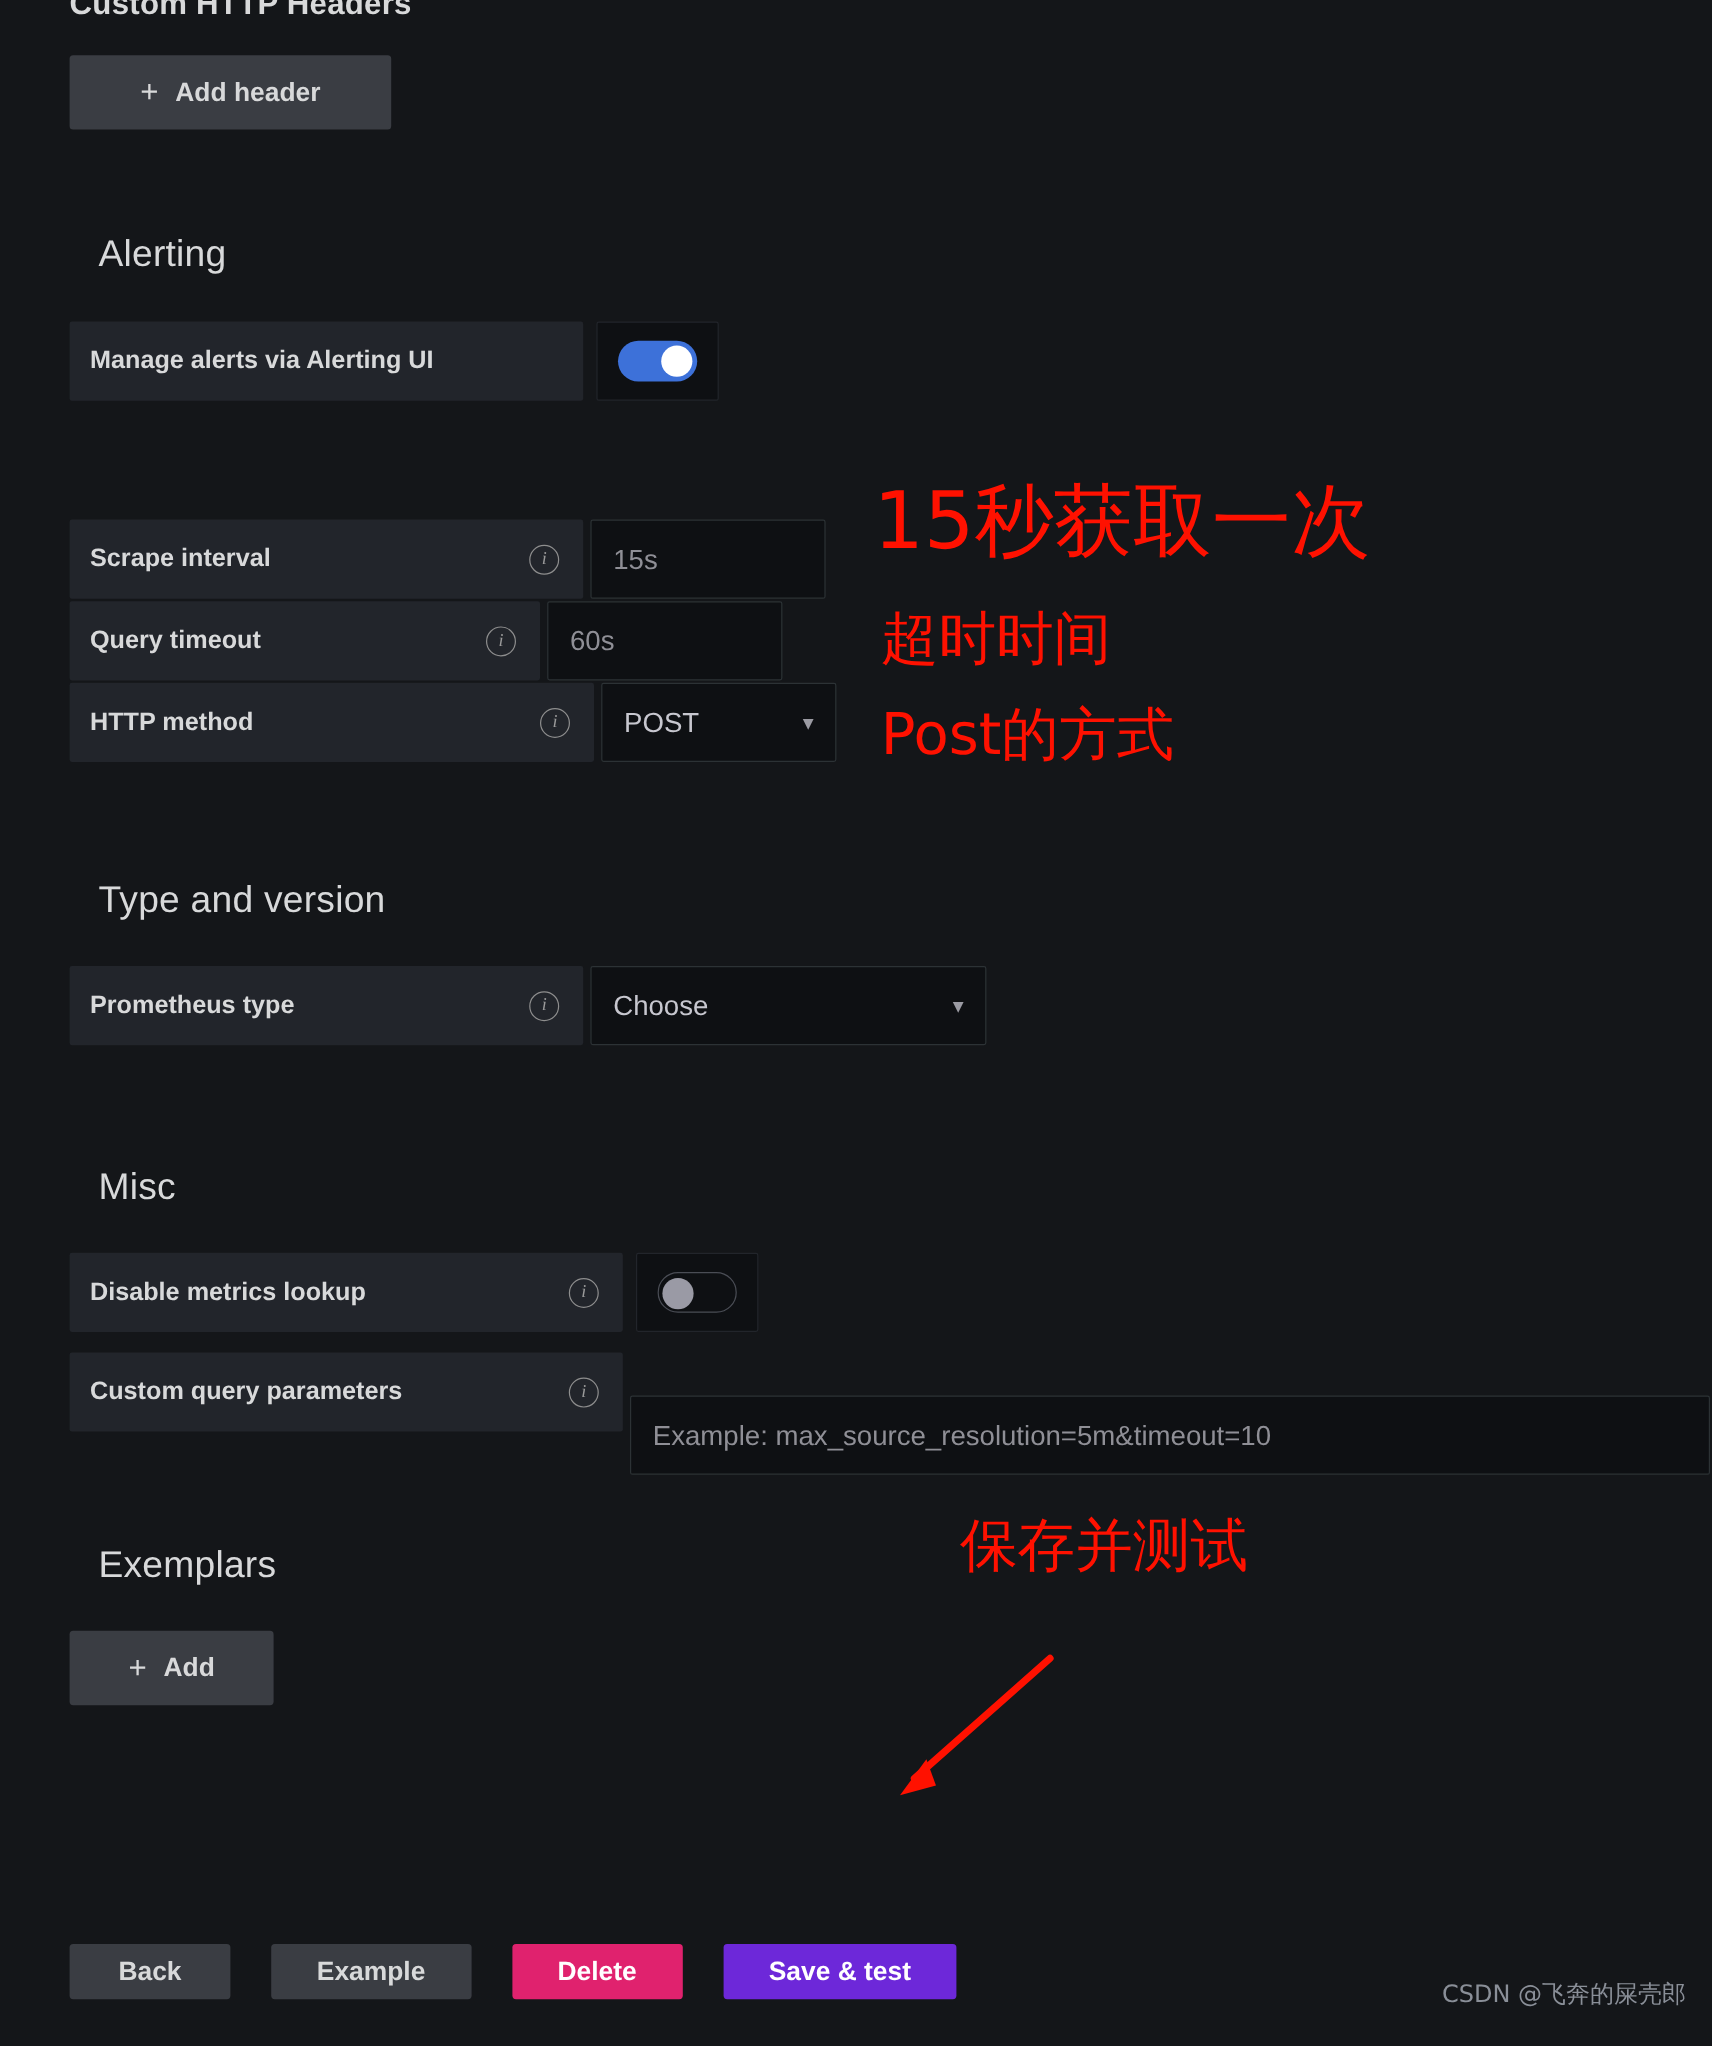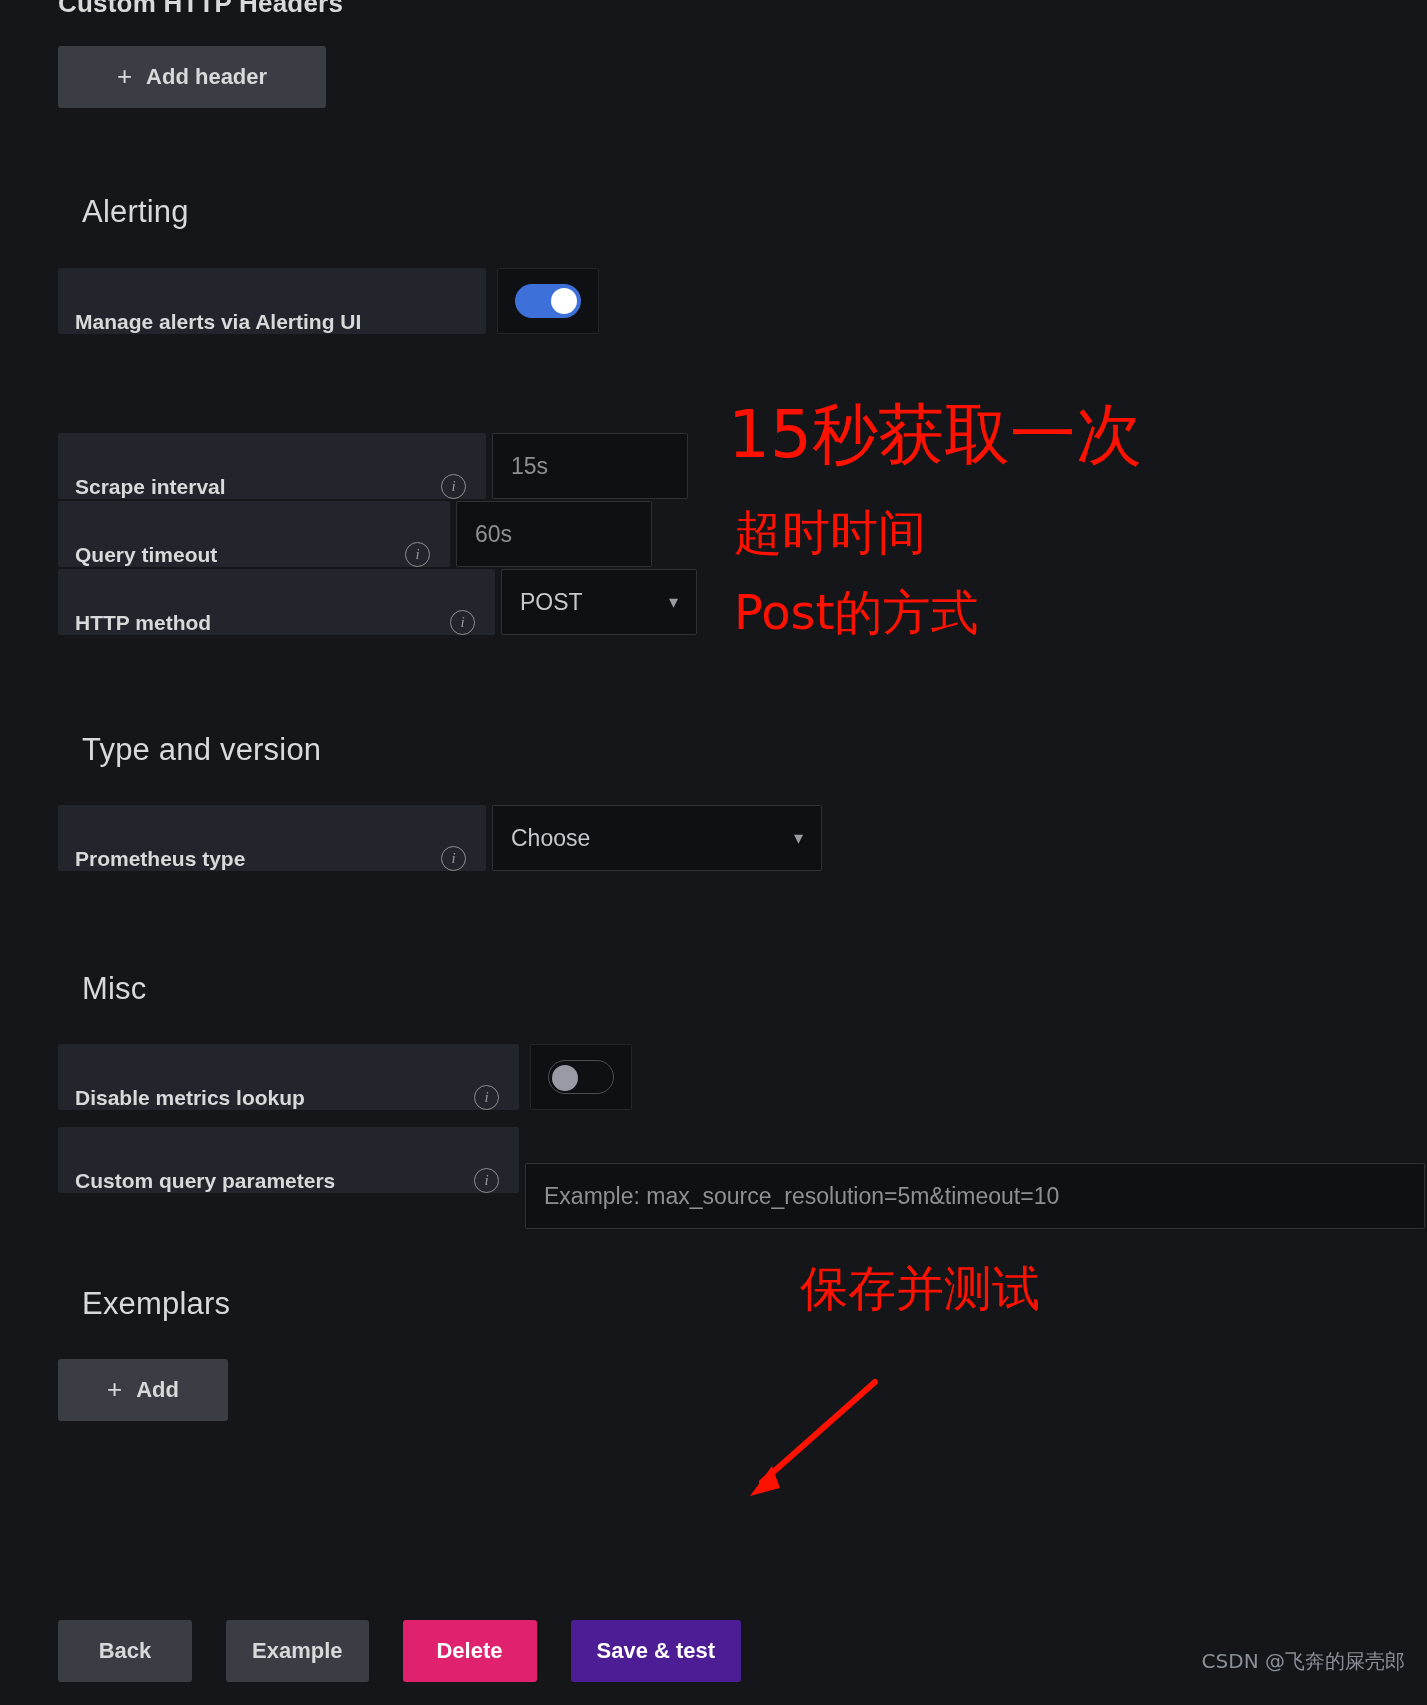--- a/index.html
+++ b/index.html
@@ -68,44 +68,44 @@
   }
   .btn-addheader {
     width: 268px;
     height: 62px;
   }
   .btn-add {
     width: 170px;
     height: 62px;
   }
   .btn-footer {
-    height: 62px;
-    padding: 0 26px;
+    height: 46px;
+    padding: 0 38px;
     min-width: 134px;
   }
   .btn-delete {
     background: #e0226e;
     color: #ffffff;
   }
   .btn-save {
-    background: #4c1d95;
+    background: #6d28d9;
     color: #ffffff;
   }
 
   
   .field-row {
     display: flex;
     align-items: stretch;
     margin-bottom: 2px;
   }
   .field-label {
     background: #22252b;
     border-radius: 2px;
     display: flex;
-    align-items: flex-end;
+    align-items: center;
     justify-content: space-between;
     padding: 0 20px 0 17px;
     height: 66px;
     box-sizing: border-box;
     font-size: 21px;
     font-weight: 700;
     color: #d8d9da;
     white-space: nowrap;
   }
   .field-label .lbl { margin-right: 26px; }

